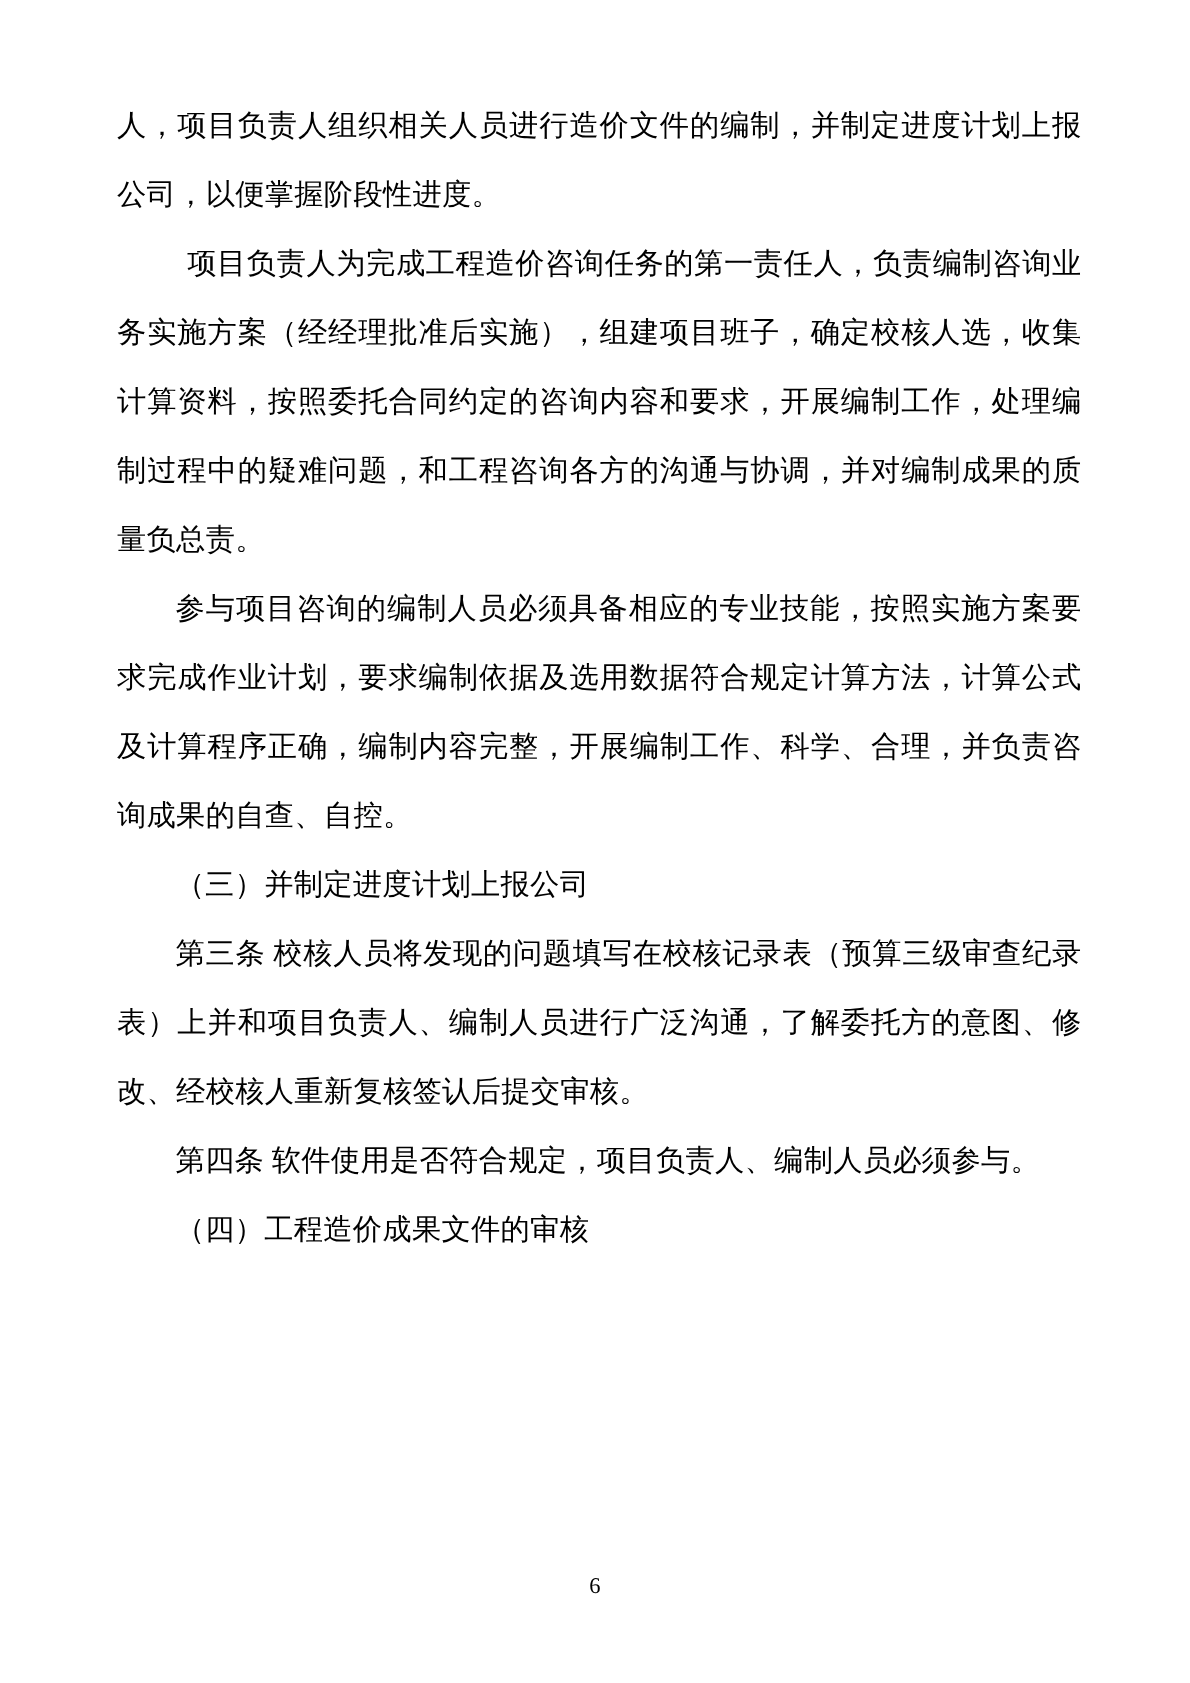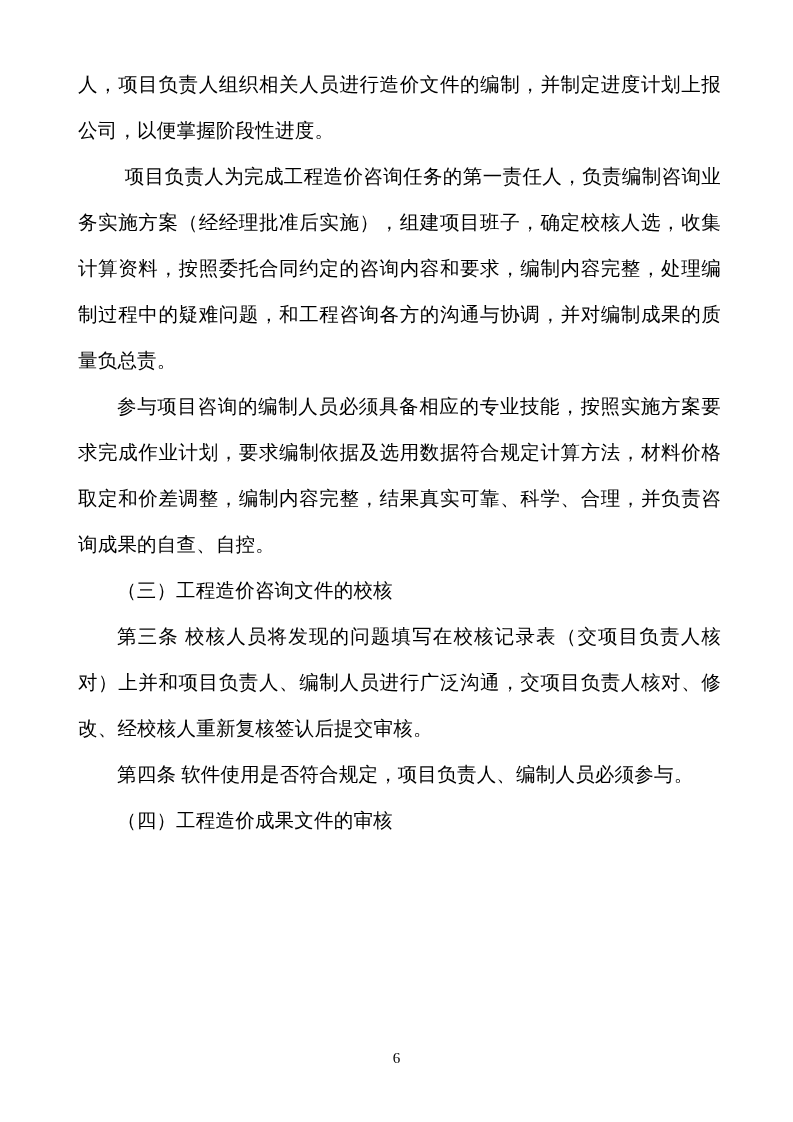--- a/index.html
+++ b/index.html
@@ -52,21 +52,21 @@
     color: #000000;
     line-height: 1;
   }
 </style>
 </head>
 <body>
 
 <div class="page">
   <div class="doc-body">
     <p class="para no-indent">人，项目负责人组织相关人员进行造价文件的编制，并制定进度计划上报公司，以便掌握阶段性进度。</p>
-    <p class="para indent-wide">项目负责人为完成工程造价咨询任务的第一责任人，负责编制咨询业务实施方案（经经理批准后实施），组建项目班子，确定校核人选，收集计算资料，按照委托合同约定的咨询内容和要求，编制内容完整，处理编制过程中的疑难问题，和工程咨询各方的沟通与协调，并对编制成果的质量负总责。</p>
-    <p class="para">参与项目咨询的编制人员必须具备相应的专业技能，按照实施方案要求完成作业计划，要求编制依据及选用数据符合规定计算方法，材料价格取定和价差调整，编制内容完整，结果真实可靠、科学、合理，并负责咨询成果的自查、自控。</p>
-    <p class="para">（三）工程造价咨询文件的校核</p>
-    <p class="para">第三条  校核人员将发现的问题填写在校核记录表（交项目负责人核对）上并和项目负责人、编制人员进行广泛沟通，交项目负责人核对、修改、经校核人重新复核签认后提交审核。</p>
+    <p class="para indent-wide">项目负责人为完成工程造价咨询任务的第一责任人，负责编制咨询业务实施方案（经经理批准后实施），组建项目班子，确定校核人选，收集计算资料，按照委托合同约定的咨询内容和要求，开展编制工作，处理编制过程中的疑难问题，和工程咨询各方的沟通与协调，并对编制成果的质量负总责。</p>
+    <p class="para">参与项目咨询的编制人员必须具备相应的专业技能，按照实施方案要求完成作业计划，要求编制依据及选用数据符合规定计算方法，计算公式及计算程序正确，编制内容完整，开展编制工作、科学、合理，并负责咨询成果的自查、自控。</p>
+    <p class="para">（三）并制定进度计划上报公司</p>
+    <p class="para">第三条  校核人员将发现的问题填写在校核记录表（预算三级审查纪录表）上并和项目负责人、编制人员进行广泛沟通，了解委托方的意图、修改、经校核人重新复核签认后提交审核。</p>
     <p class="para">第四条  软件使用是否符合规定，项目负责人、编制人员必须参与。</p>
     <p class="para">（四）工程造价成果文件的审核</p>
   </div>
   <div class="page-number">6</div>
 </div>
 
 </body></html>

